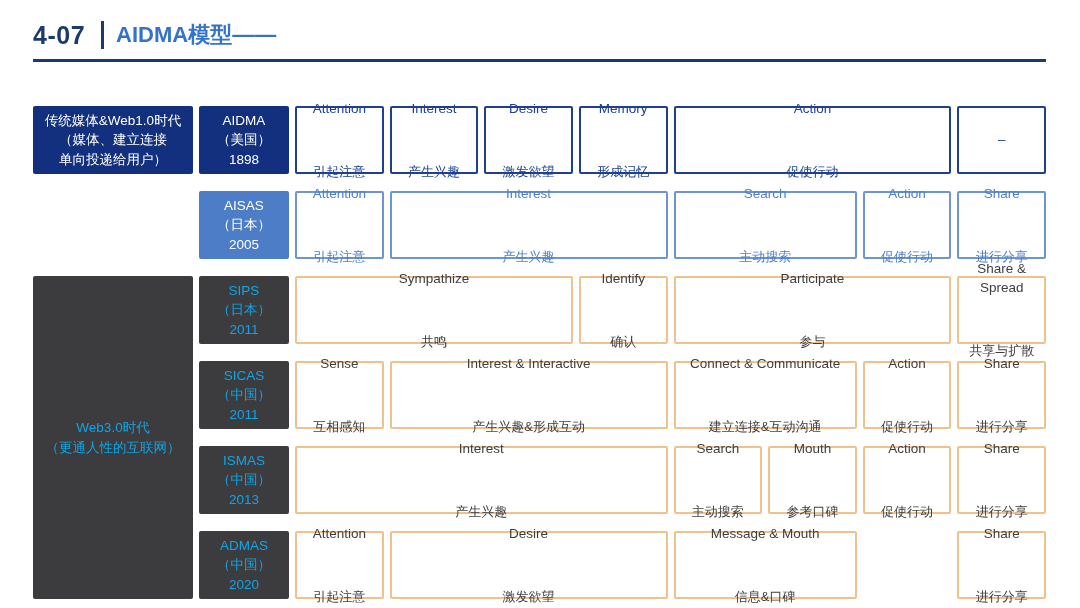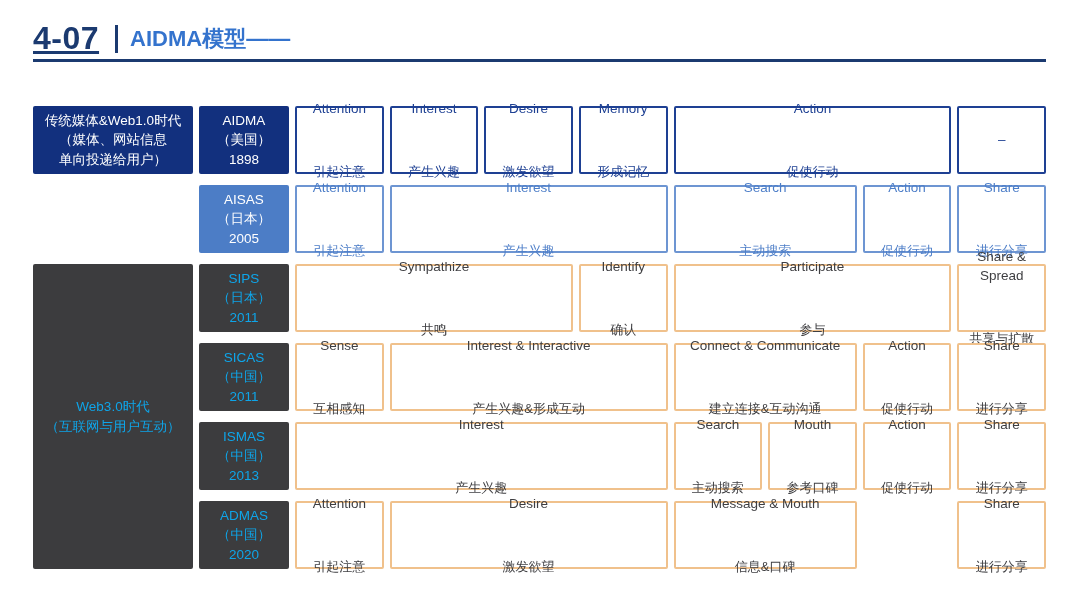--- a/index.html
+++ b/index.html
@@ -4,34 +4,34 @@
 <style>
   html, body { margin: 0; padding: 0; background: #ffffff; }
   body {
     width: 1080px; height: 608px; overflow: hidden;
     font-family: "Liberation Sans", "DejaVu Sans", sans-serif;
   }
   .page { position: relative; width: 1080px; height: 608px; background: #ffffff; }
 
   
   .hdr { position: absolute; left: 33px; top: 20px; display: flex; align-items: center; }
-  .hdr-num { font-size: 32px; font-weight: bold; color: #1b3a70; letter-spacing: 0.5px; text-decoration: underline; }
+  .hdr-num { font-size: 25px; font-weight: bold; color: #1b3a70; letter-spacing: 0.5px; }
   .hdr-bar { width: 3px; height: 28px; background: #1b3a70; margin: 0 12px 0 16px; }
   .hdr-title { margin: 0; font-size: 22px; font-weight: bold; display: flex; align-items: flex-end; }
   .t-bold { color: #3473cd; }
   .t-rest { color: #5389d6; font-weight: normal; }
   .rule { position: absolute; left: 33px; top: 59px; width: 1013px; height: 3px; background: #1b3a70; }
 
   
   .board {
     position: absolute; left: 33px; top: 106px; width: 1013px;
     display: grid;
     grid-template-columns: 160px 90px repeat(8, 1fr);
     grid-auto-rows: 68px;
-    gap: 11px 6px;
+    gap: 17px 6px;
   }
   .cell {
     display: flex; flex-direction: column; align-items: center; justify-content: center;
     text-align: center; font-size: 13.5px; line-height: 1.42; border-radius: 2px;
     box-sizing: border-box;
   }
   .fill-navy  { background: #12307e; color: #ffffff; }
   .fill-blue  { background: #4c7dc6; color: #ffffff; }
   .fill-dark  { background: #3c3c3e; color: #0ea5e9; }
   .b-navy   { background: #fff; border: 2px solid #1e4093; color: #1e4093; }
@@ -50,26 +50,26 @@
     <h1 class="hdr-title">
       <span class="t-bold">AIDMA模型——</span>
     </h1>
   </div>
   <div class="rule"></div>
 
   <div class="board">
 
     <div class="cell fill-navy" style="grid-area:1/1/2/2">
       <div>传统媒体&amp;Web1.0时代</div>
-      <div>（媒体、网站信息</div>
+      <div>（媒体、建立连接</div>
       <div>单向投递给用户）</div>
     </div>
     <div class="cell fill-dark" style="grid-area:3/1/7/2">
       <div>Web3.0时代</div>
-      <div>（互联网与用户互动）</div>
+      <div>（更通人性的互联网）</div>
     </div>
 
     <div class="cell fill-navy" style="grid-area:1/2/2/3">
       <div>AIDMA</div>
       <div>（美国）</div>
       <div>1898</div>
     </div>
     <div class="cell b-navy" style="grid-area:1/3/2/4">
       <div>Attention</div>
       <div class="zh">引起注意</div>

